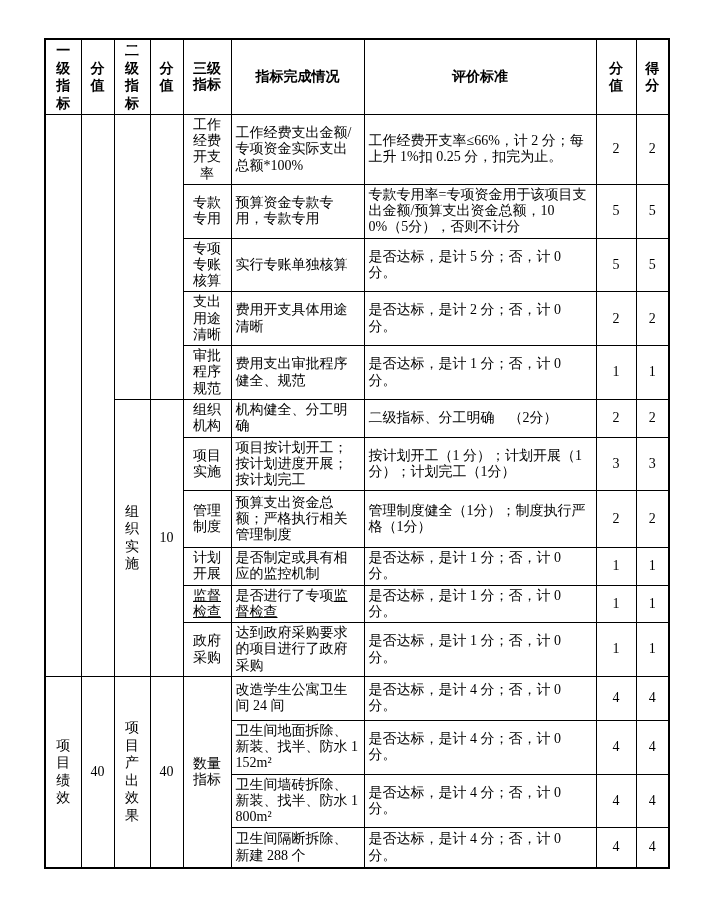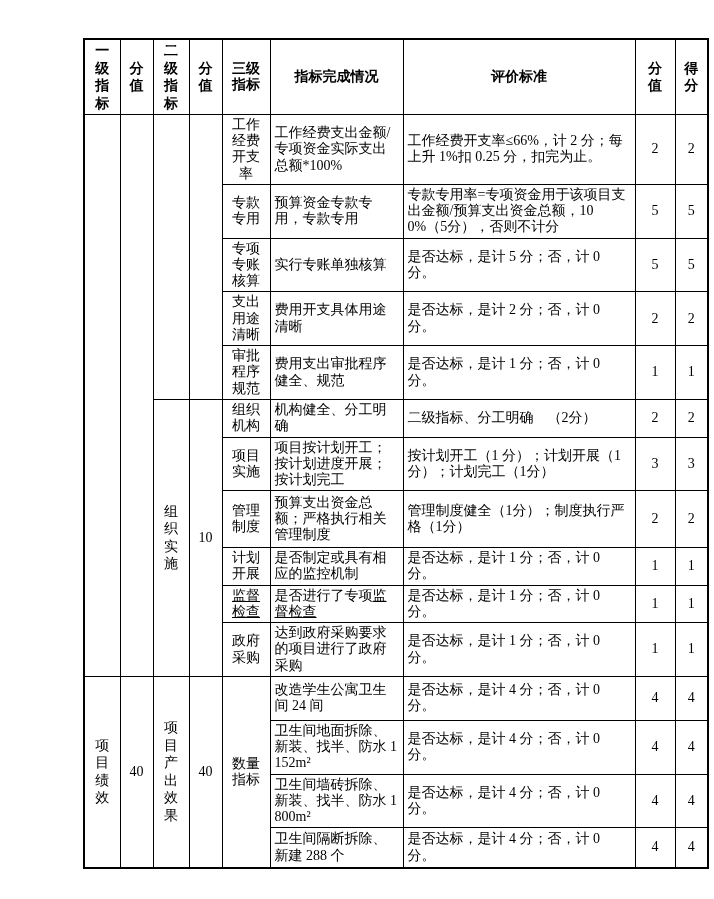--- a/index.html
+++ b/index.html
@@ -6,21 +6,20 @@
   body{
     width:714px;height:899px;background:#ffffff;color:#000;
     font-family:"Liberation Serif","DejaVu Serif",serif;
     position:relative;overflow:hidden;
   }
   .page{position:absolute;inset:0;}
   table.eval{
     position:absolute;left:44px;top:38px;width:624px;
     border-collapse:collapse;table-layout:fixed;
     border:2px solid #000;
-    margin-left:39px;
   }
   td,th{
     border:1px solid #000;
     padding:2px 4px;
     font-size:14px;line-height:1.16;
     vertical-align:middle;
     word-break:break-all;
     text-align:left;
     font-weight:normal;
   }

